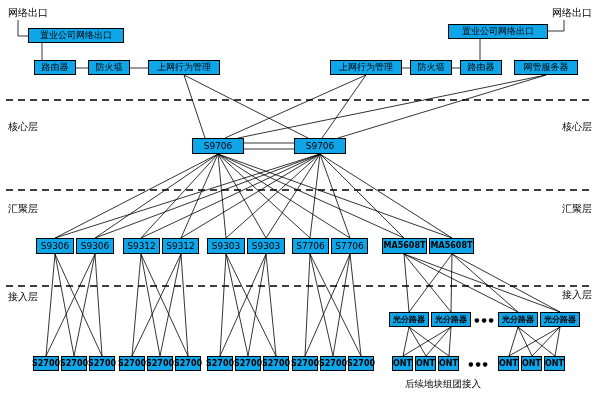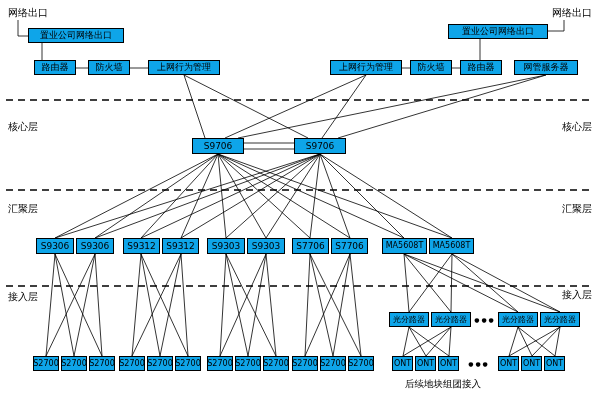--- a/index.html
+++ b/index.html
@@ -4,21 +4,21 @@
 <style>
   html,body{margin:0;padding:0;background:#fff;}
   .canvas{position:relative;width:600px;height:400px;background:#fff;
           font-family:"DejaVu Sans","Liberation Sans",sans-serif;color:#000;overflow:hidden;}
   svg{position:absolute;left:0;top:0;}
   svg line{stroke:#000;stroke-width:0.8;}
   svg line.dash{stroke-width:1.4;stroke-dasharray:7 5;}
   .node{position:absolute;box-sizing:border-box;border:1px solid #000;background:#0ea5e9;
         display:flex;align-items:center;justify-content:center;
         font-size:9px;line-height:1;white-space:nowrap;}
-  .node.small{font-size:8px;}
+  .node.small{font-size:8px;font-weight:bold;}
   .lbl{position:absolute;display:flex;align-items:center;font-size:10px;white-space:nowrap;}
   .lbl.r{justify-content:flex-end;}
   .lbl.c{justify-content:center;font-size:9.5px;}
   .dots{position:absolute;display:flex;align-items:center;justify-content:center;
         font-size:6px;letter-spacing:2px;}
 </style>
 </head>
 <body>
 
 <div class="canvas">

